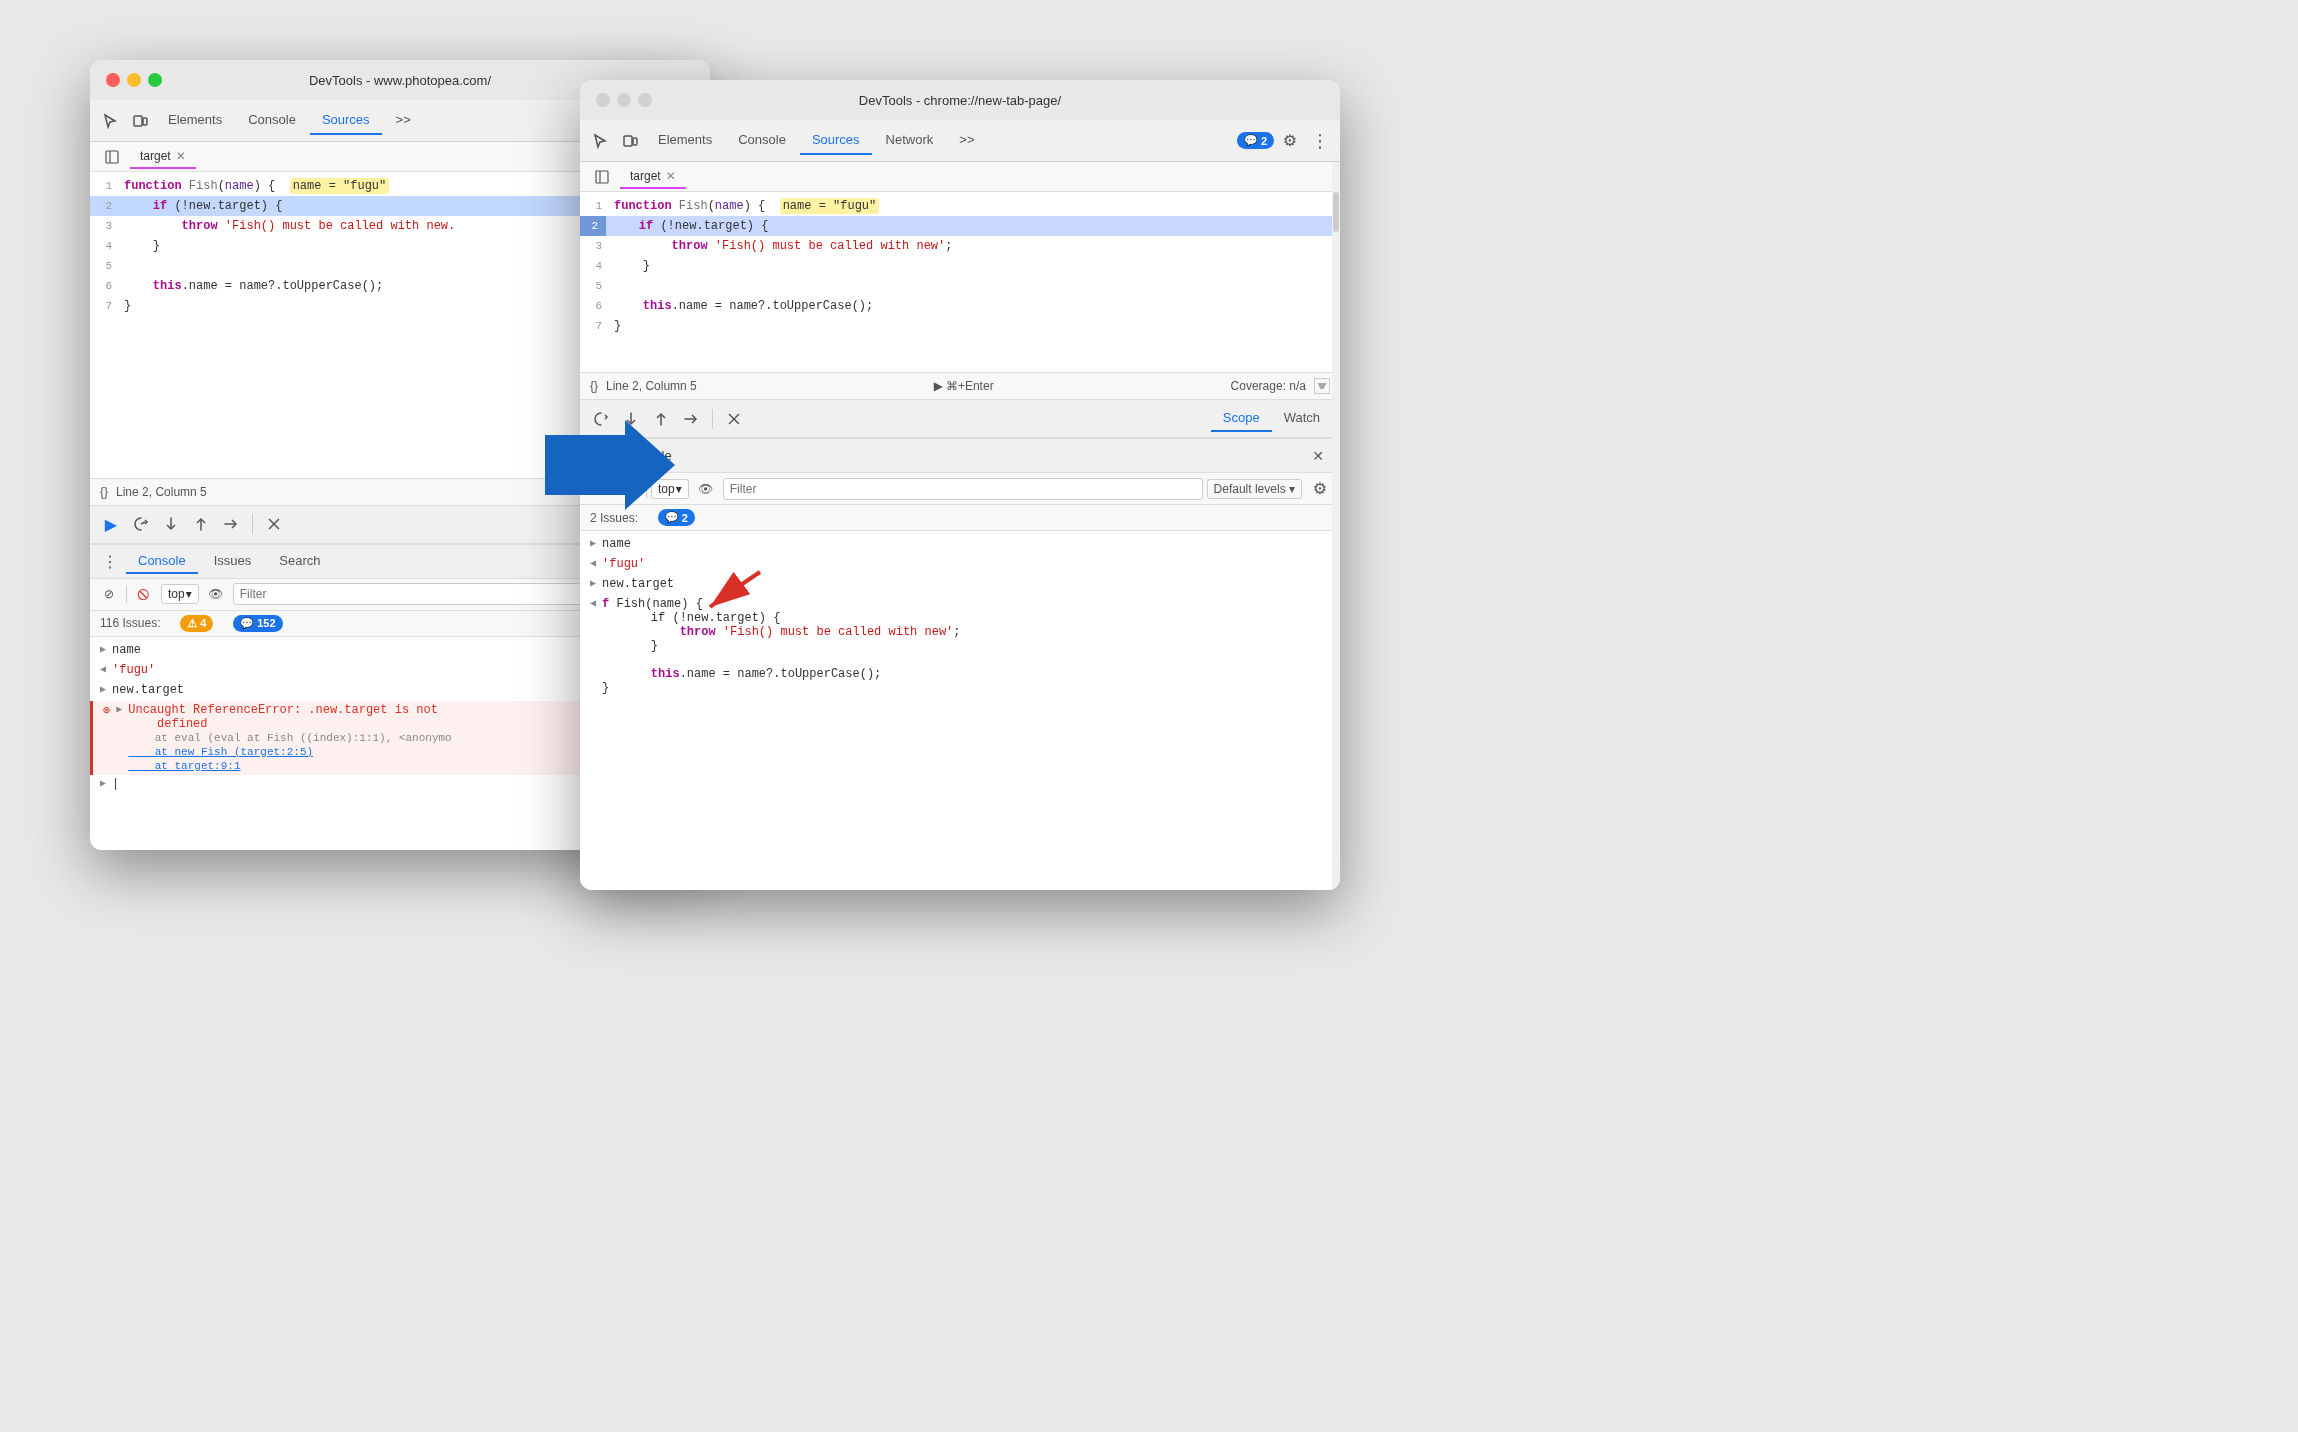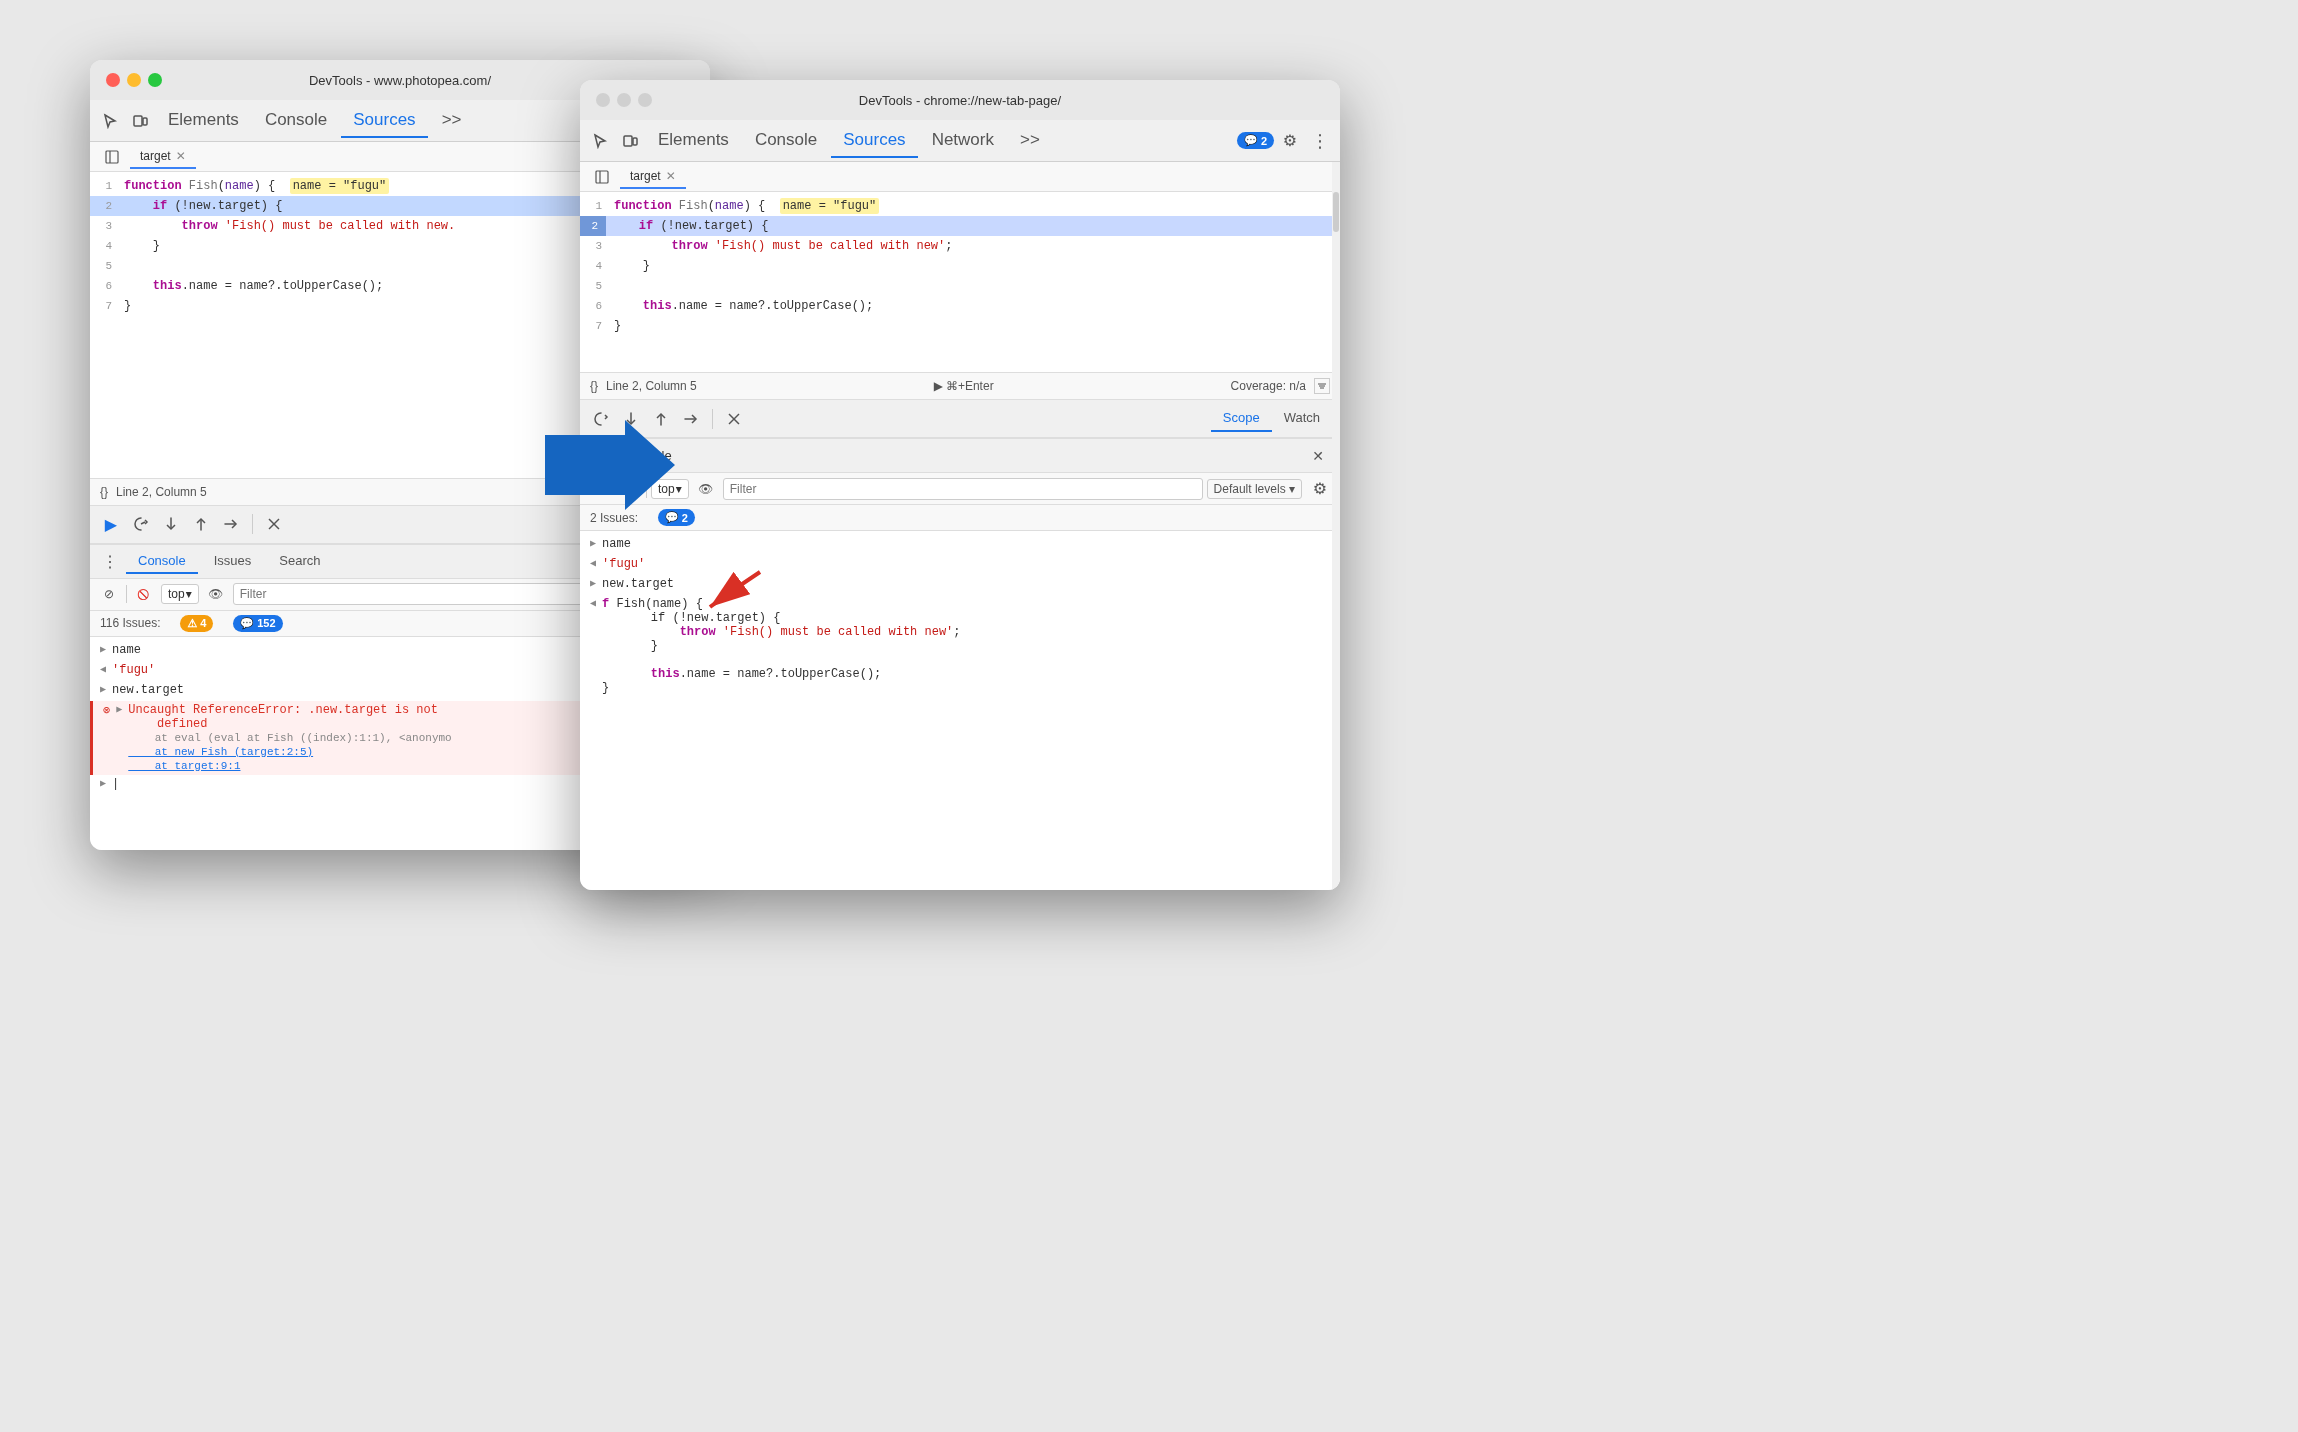--- a/index.html
+++ b/index.html
@@ -90,21 +90,21 @@
       align-items: center;
       justify-content: center;
       border-radius: 4px;
       cursor: pointer;
       color: #555;
       font-size: 14px;
     }
 
     .devtools-tab {
       padding: 6px 12px;
-      font-size: 17px;
+      font-size: 13px;
       color: #555;
       cursor: pointer;
       border-bottom: 2px solid transparent;
       white-space: nowrap;
     }
     .devtools-tab.active {
       color: #1a73e8;
       border-bottom: 2px solid #1a73e8;
     }
 
@@ -145,21 +145,21 @@
     .file-tab {
       display: flex;
       align-items: center;
       gap: 5px;
       padding: 4px 10px;
       font-size: 12px;
       color: #333;
       border-bottom: 2px solid transparent;
       cursor: pointer;
     }
-    .file-tab.active { border-bottom: 2px solid #3b82f6; }
+    .file-tab.active { border-bottom: 2px solid #d946ef; }
 
     .code-lines {
       padding: 4px 0;
     }
 
     .code-line {
       display: flex;
       align-items: center;
       min-height: 20px;
     }

